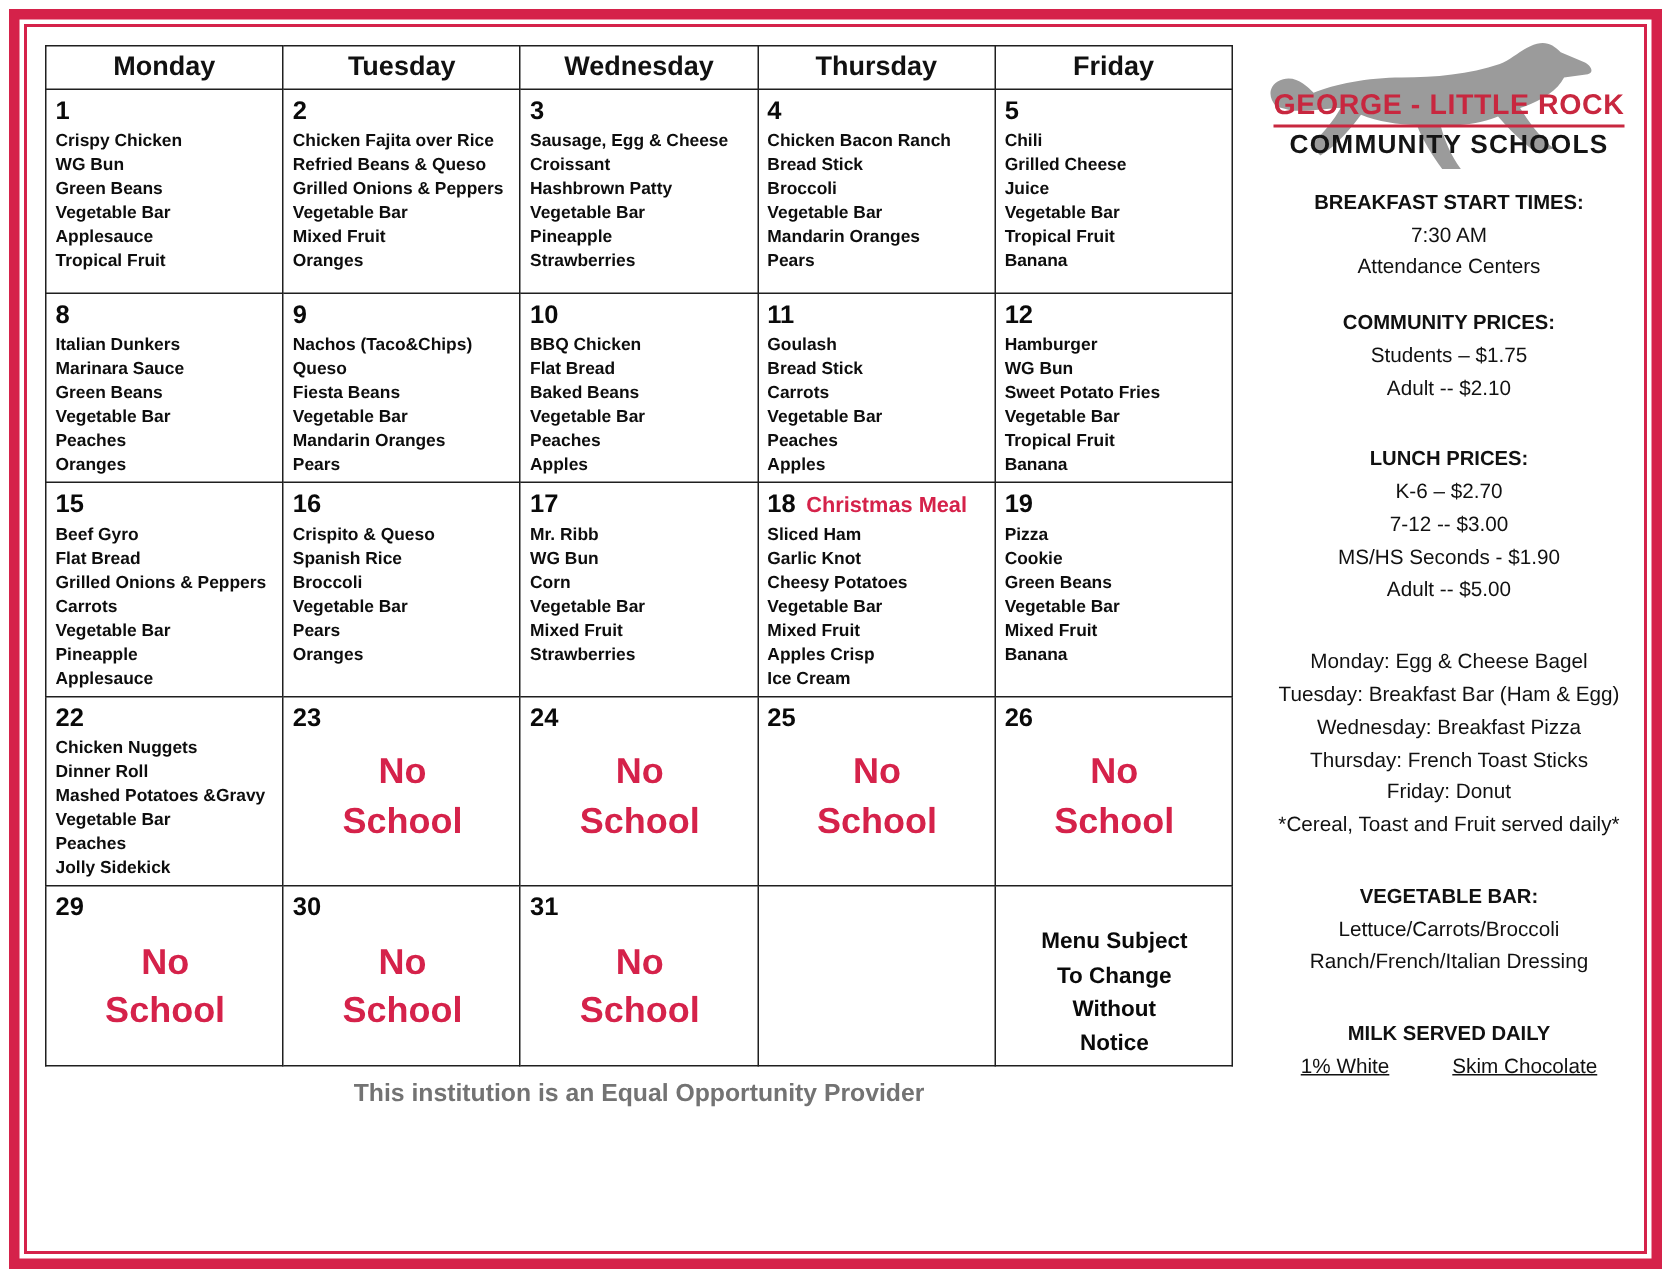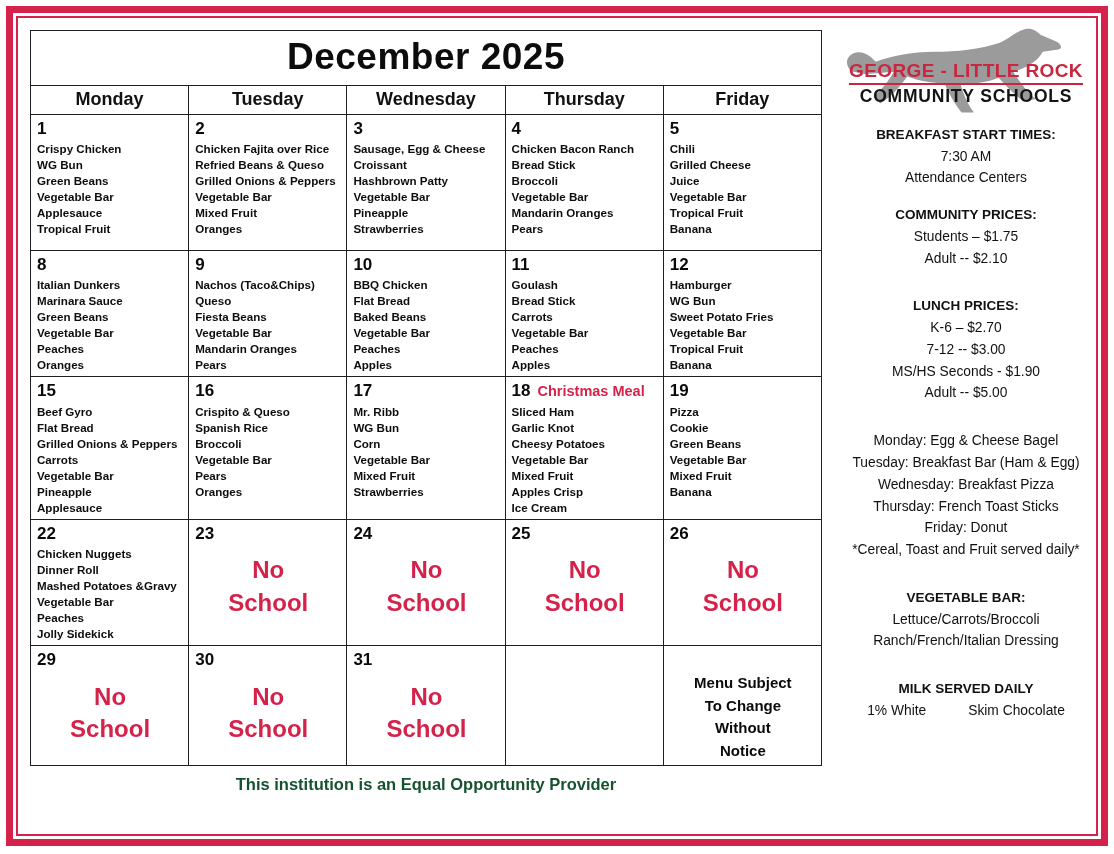--- a/index.html
+++ b/index.html
@@ -59,52 +59,49 @@
   .no-school{
     color:var(--accent);text-align:center;font-size:24px;font-weight:bold;
     line-height:1.35;margin-top:9px;
   }
   .notice{
     text-align:center;font-size:15px;font-weight:bold;line-height:1.5;
     padding-top:24px;color:#0a0a0a;
   }
   .footer{
     width:792px;text-align:center;font-size:16.5px;font-weight:bold;
-    margin-top:9px;color:#14532d;
+    margin-top:9px;color:#737373;
   }
   
   .sidebar{flex:1;text-align:center;padding-top:0;}
   .logo{position:relative;height:84px;margin-bottom:10px;}
   .logo svg{position:absolute;left:50%;top:-2px;transform:translateX(-50%);z-index:0;}
   .logo-text{position:relative;z-index:1;padding-top:30px;}
   .logo-line1{
     display:inline-block;color:var(--logo-red);font-weight:bold;font-size:19px;
     letter-spacing:0.4px;border-bottom:2px solid var(--logo-red);padding-bottom:1px;
   }
   .logo-line2{color:#141414;font-weight:bold;font-size:17.5px;letter-spacing:0.8px;margin-top:1px;}
   .sb-section{margin-bottom:15px;}
   .sb-section.gap{margin-top:26px;}
   .sb-head{font-size:13.5px;font-weight:bold;line-height:1.6;}
   .sb-line{font-size:13.8px;line-height:1.58;}
-  .sb-cols{display:flex;justify-content:center;gap:42px;font-size:13.8px;line-height:1.6;}
+  .sb-cols{display:flex;justify-content:center;gap:42px;font-size:13.8px;line-height:1.6;text-decoration:underline;}
 </style>
 </head>
 <body>
 
 <div class="frame-outer"></div>
 <div class="frame-inner"></div>
 
 <div class="content">
 
   <div class="cal-col">
     <table class="calendar">
       <thead>
-        <tr>
-          <th class="cal-title" colspan="5">December 2025</th>
-        </tr>
         <tr class="dayrow">
             <th>Monday</th>
             <th>Tuesday</th>
             <th>Wednesday</th>
             <th>Thursday</th>
             <th>Friday</th>
           </tr>
       </thead>
       <tbody>
           <tr>

